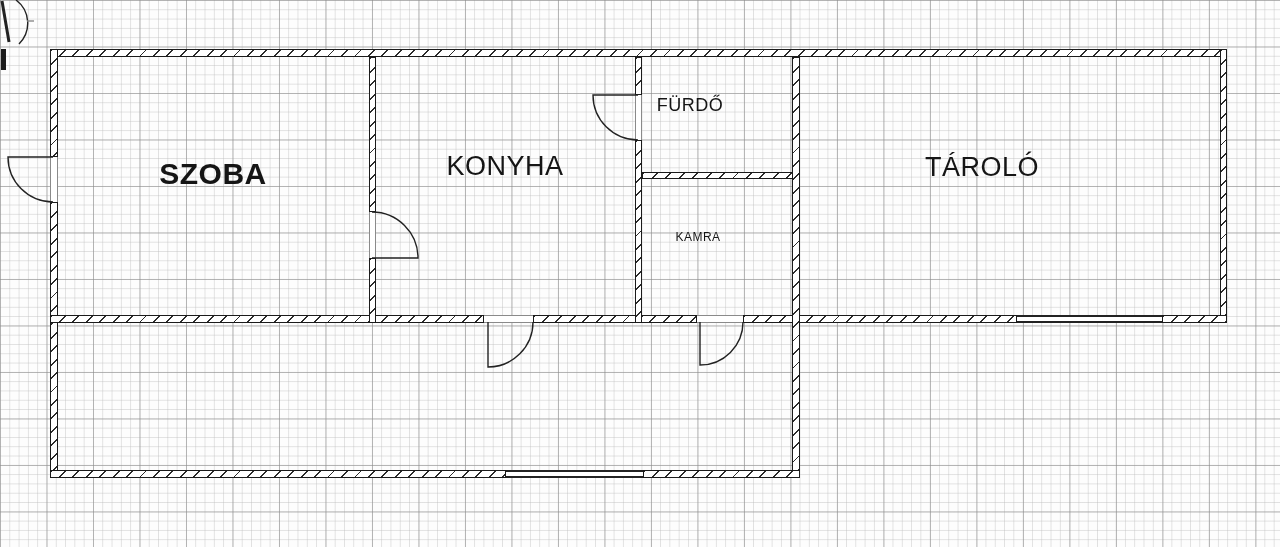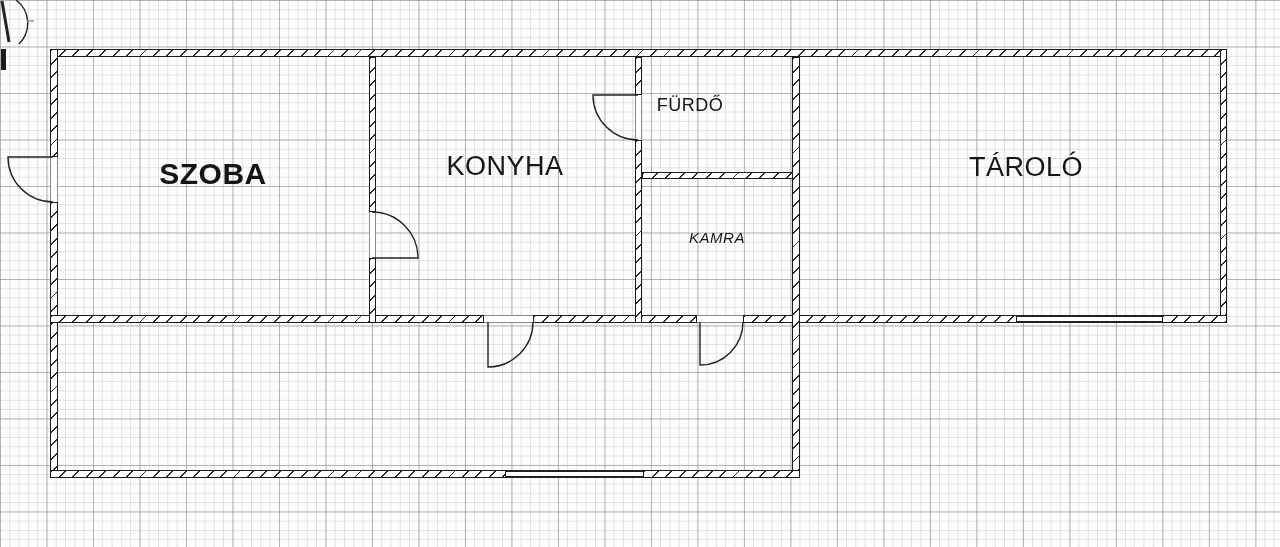--- a/index.html
+++ b/index.html
@@ -103,16 +103,16 @@
         <path d="M16 0 A29 29 0 0 1 19 44"></path>
         <path d="M27 21 L34 21" stroke="#8a8a8a"></path>
         <rect x="1" y="49" width="5" height="21" fill="#1b1b1b" stroke="none"></rect>
       </g>
     </g>
   </svg>
 
   <div class="room-label" style="left:213px;top:174px;font-size:30px;font-weight:bold;">SZOBA</div>
   <div class="room-label" style="left:505px;top:166px;font-size:27px;">KONYHA</div>
   <div class="room-label" style="left:690px;top:105px;font-size:18px;">FÜRDŐ</div>
-  <div class="room-label" style="left:717px;top:237px;font-size:15px;font-style:italic;">KAMRA</div>
-  <div class="room-label" style="left:982px;top:167px;font-size:27px;margin-left:44px;">TÁROLÓ</div>
+  <div class="room-label" style="left:698px;top:237px;font-size:12px;">KAMRA</div>
+  <div class="room-label" style="left:982px;top:167px;font-size:27px;">TÁROLÓ</div>
 
 </div>
 
 </body></html>

